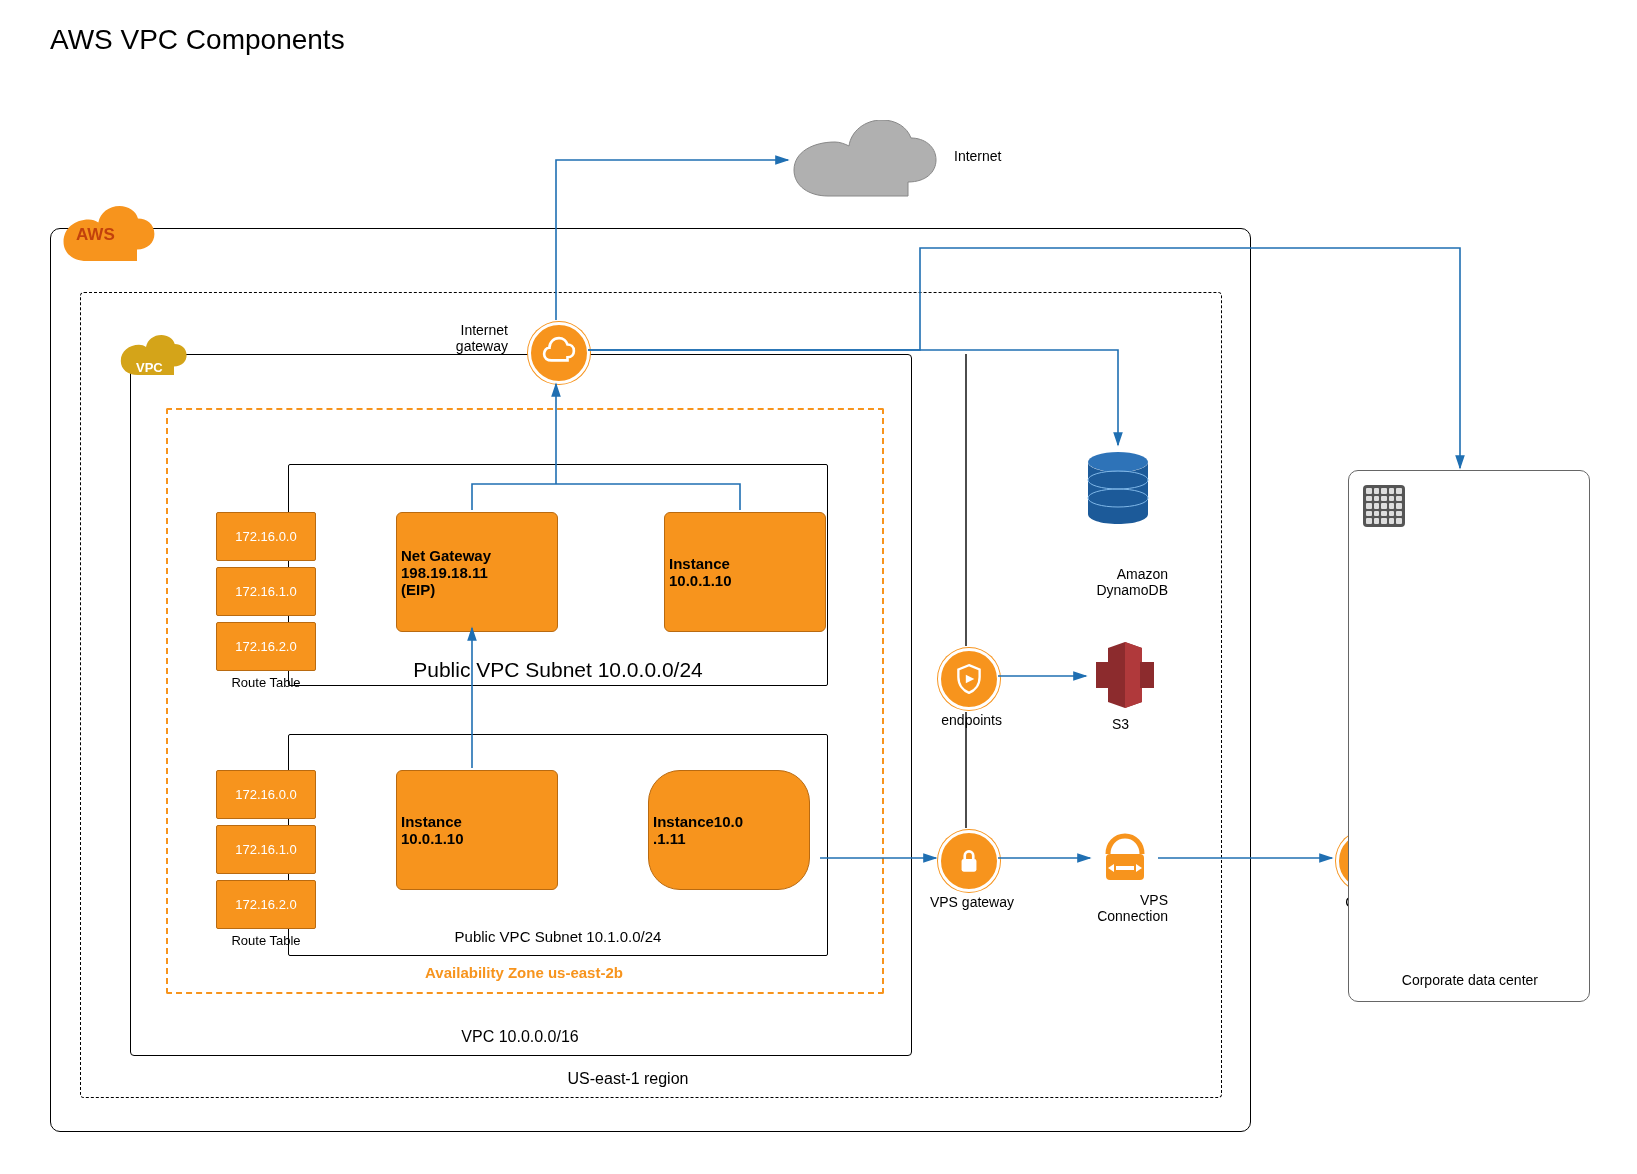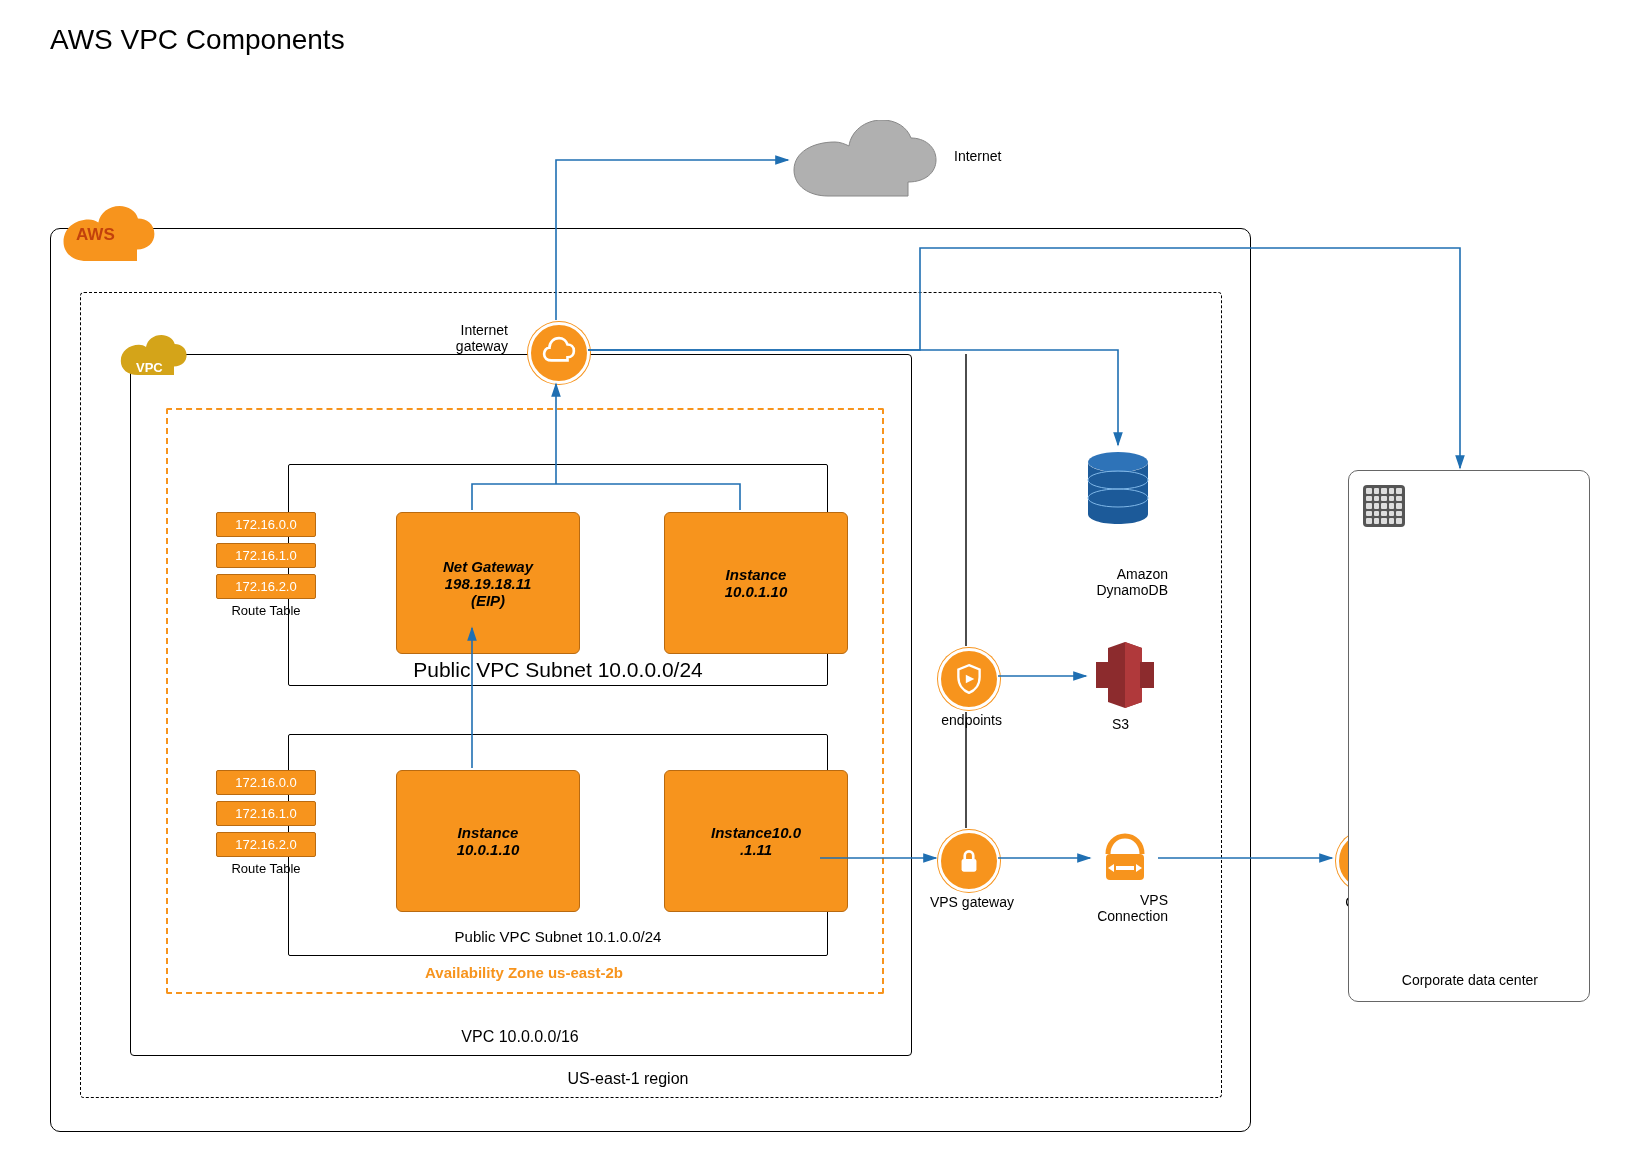--- a/index.html
+++ b/index.html
@@ -17,25 +17,25 @@
   
   .dashed{border:1px dashed #000;}
   
   .az{border:2px dashed #F7941D;}
   .az-label{color:#F7941D;font-weight:bold;font-size:15px;}
   
   .subnet{border:1px solid #000;border-radius:4px;background:#fff;}
   
   .node{position:absolute;background:#F7941D;border:1px solid #B96A10;border-radius:6px;
         color:#000;font-size:15px;font-weight:bold;text-align:center;display:flex;
-        flex-direction:column;align-items:center;justify-content:center;padding:15px;font-style:italic;}
+        flex-direction:column;align-items:flex-start;justify-content:center;padding:4px;}
   
   .rt{position:absolute;width:100px;}
   .rt .row{background:#F7941D;border:1px solid #B96A10;color:#fff;font-size:13px;
-           text-align:center;padding:4px 0;margin-bottom:6px;border-radius:2px;}
+           text-align:center;padding:16px 0;margin-bottom:6px;border-radius:2px;}
   .rt .cap{font-size:13px;text-align:center;margin-top:-2px;}
   
   .lab{position:absolute;font-size:14px;text-align:right;color:#000;}
   
   .circ{position:absolute;width:56px;height:56px;border-radius:50%;background:#F7941D;
         border:3px solid #fff;box-shadow:0 0 0 1px #F7941D;display:flex;align-items:center;justify-content:center;}
   .circ svg{width:34px;height:34px;}
   
   .cloud{position:absolute;}
   
@@ -110,21 +110,21 @@
     <div class="cap">Route Table</div>
   </div>
 
   <div class="box subnet" style="left:288px;top:734px;width:538px;height:220px;border-radius:2px;"></div>
   <div class="boxlabel" style="left:558px;top:928px;transform:translateX(-50%);font-size:15px;">Public VPC Subnet 10.1.0.0/24</div>
 
   <div class="node" style="left:396px;top:770px;width:152px;height:110px;">
     <div>Instance</div>
     <div>10.0.1.10</div>
   </div>
-  <div class="node" style="left:664px;top:770px;width:152px;height:110px;">
+  <div class="node" style="left:648px;top:770px;width:152px;height:110px;border-radius:32px;">
     <div>Instance10.0</div>
     <div>.1.11</div>
   </div>
 
   <div class="rt" style="left:216px;top:770px;">
     <div class="row">172.16.0.0</div>
     <div class="row">172.16.1.0</div>
     <div class="row">172.16.2.0</div>
     <div class="cap">Route Table</div>
   </div>

